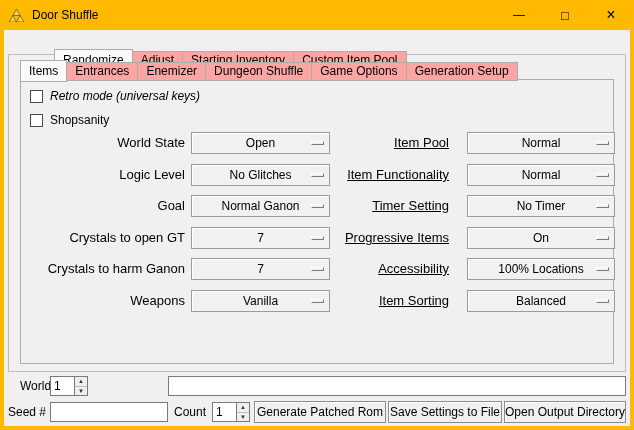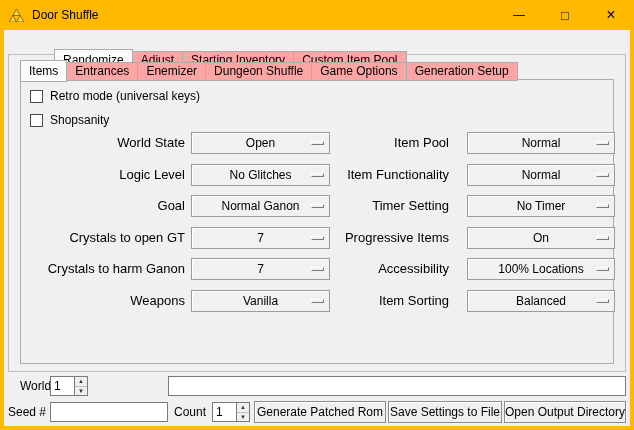--- a/index.html
+++ b/index.html
@@ -32,21 +32,21 @@
                  border:1px solid #ACACAC; background:#F0F0F0; }
 
   
   .cb-row { position:absolute; display:flex; align-items:center; gap:7px; height:16px; }
   .cb-box { width:13px; height:13px; background:#fff; border:1px solid #4a4a4a; }
   .cb-label { font-size:12px; color:#000; }
 
   
   .fl { position:absolute; height:22px; line-height:22px; font-size:13px; text-align:right; color:#000; }
   .fl.colL { left:0; width:181px; }
-  .fl.colR { left:280px; width:165px; }
+  .fl.colR { left:280px; width:165px;text-decoration:underline; }
   .dd { position:absolute; height:22px; background:#F1F1F1; border:1px solid #9B9B9B;
         box-shadow:inset 1px 1px 0 #ffffff; cursor:default; }
   .dd.colL { left:187px; width:139px; }
   .dd.colR { left:451px; width:148px;margin-left:12px; }
   .dval { position:absolute; left:0; right:0; top:0; bottom:0; text-align:center;
           font-size:12px; line-height:20px; color:#000; }
   .dd-ind { position:absolute; right:5px; top:50%; margin-top:-2px; width:13px; height:4px;
             background:#F0F0F0; border:1px solid; border-color:#ffffff #7a7a7a #7a7a7a #ffffff; }
 
   .r0 { top:102px; } .r1 { top:134px; } .r2 { top:165px; }
@@ -99,21 +99,21 @@
     <div class="tabbar" style="left:16px; top:30px;">
       <div class="tab selected">Items</div>
       <div class="tab">Entrances</div>
       <div class="tab">Enemizer</div>
       <div class="tab">Dungeon Shuffle</div>
       <div class="tab">Game Options</div>
       <div class="tab">Generation Setup</div>
     </div>
     <div class="inner-frame"></div>
 
-    <div class="cb-row" style="left:26px; top:58px;">
+    <div class="cb-row" style="left:26px; top:58px;font-style:italic;">
       <span class="cb-box"></span>
       <span class="cb-label">Retro mode (universal keys)</span>
     </div>
     <div class="cb-row" style="left:26px; top:82px;">
       <span class="cb-box"></span>
       <span class="cb-label">Shopsanity</span>
     </div>
 
     <span class="fl colL r0">World State</span>
     <div class="dd colL r0">

